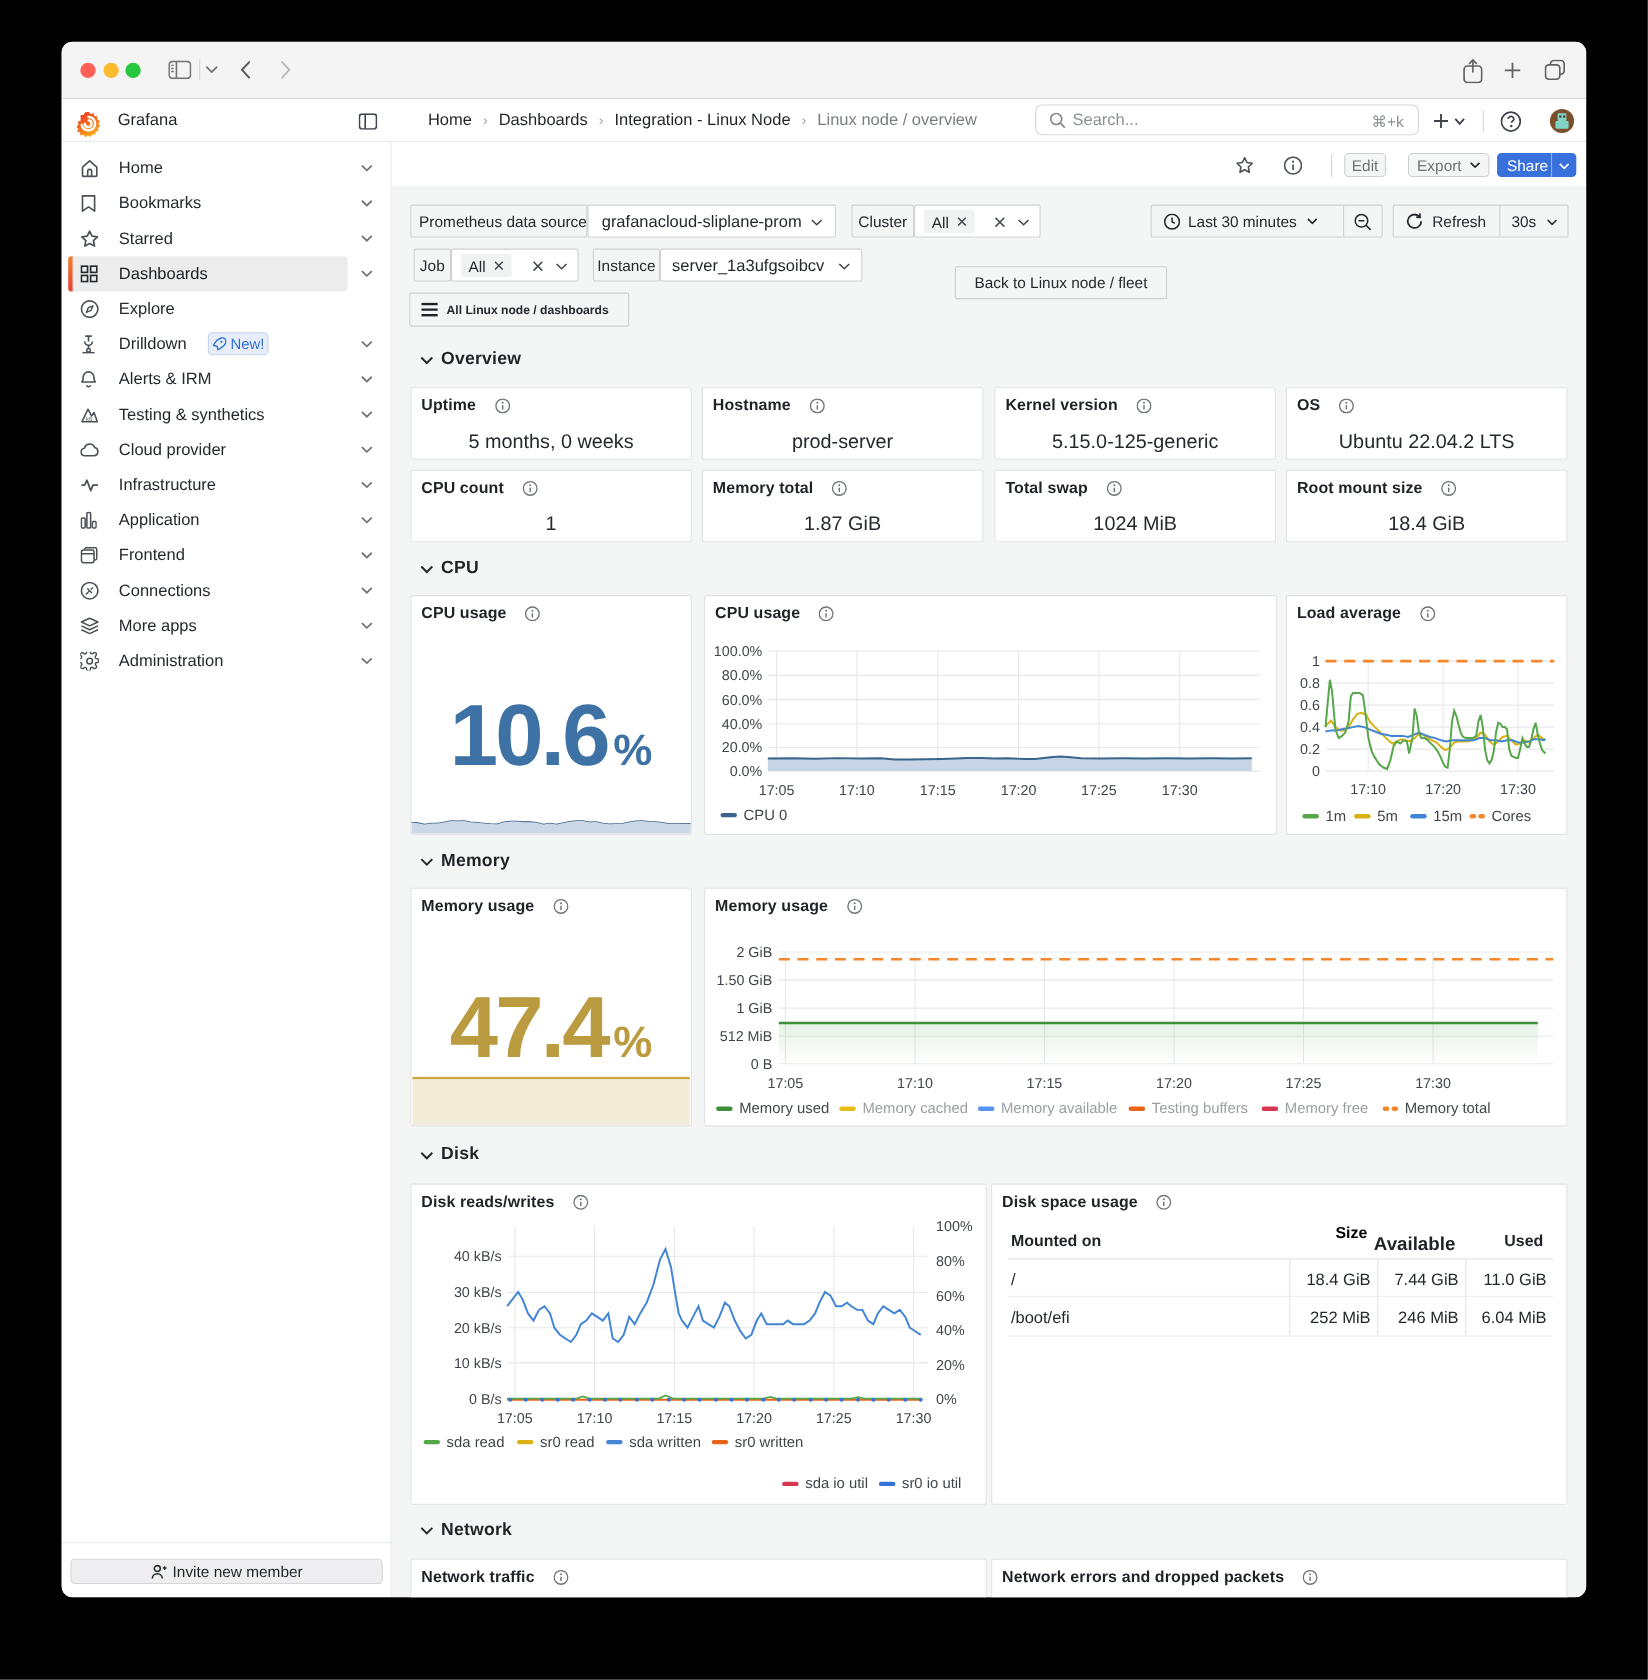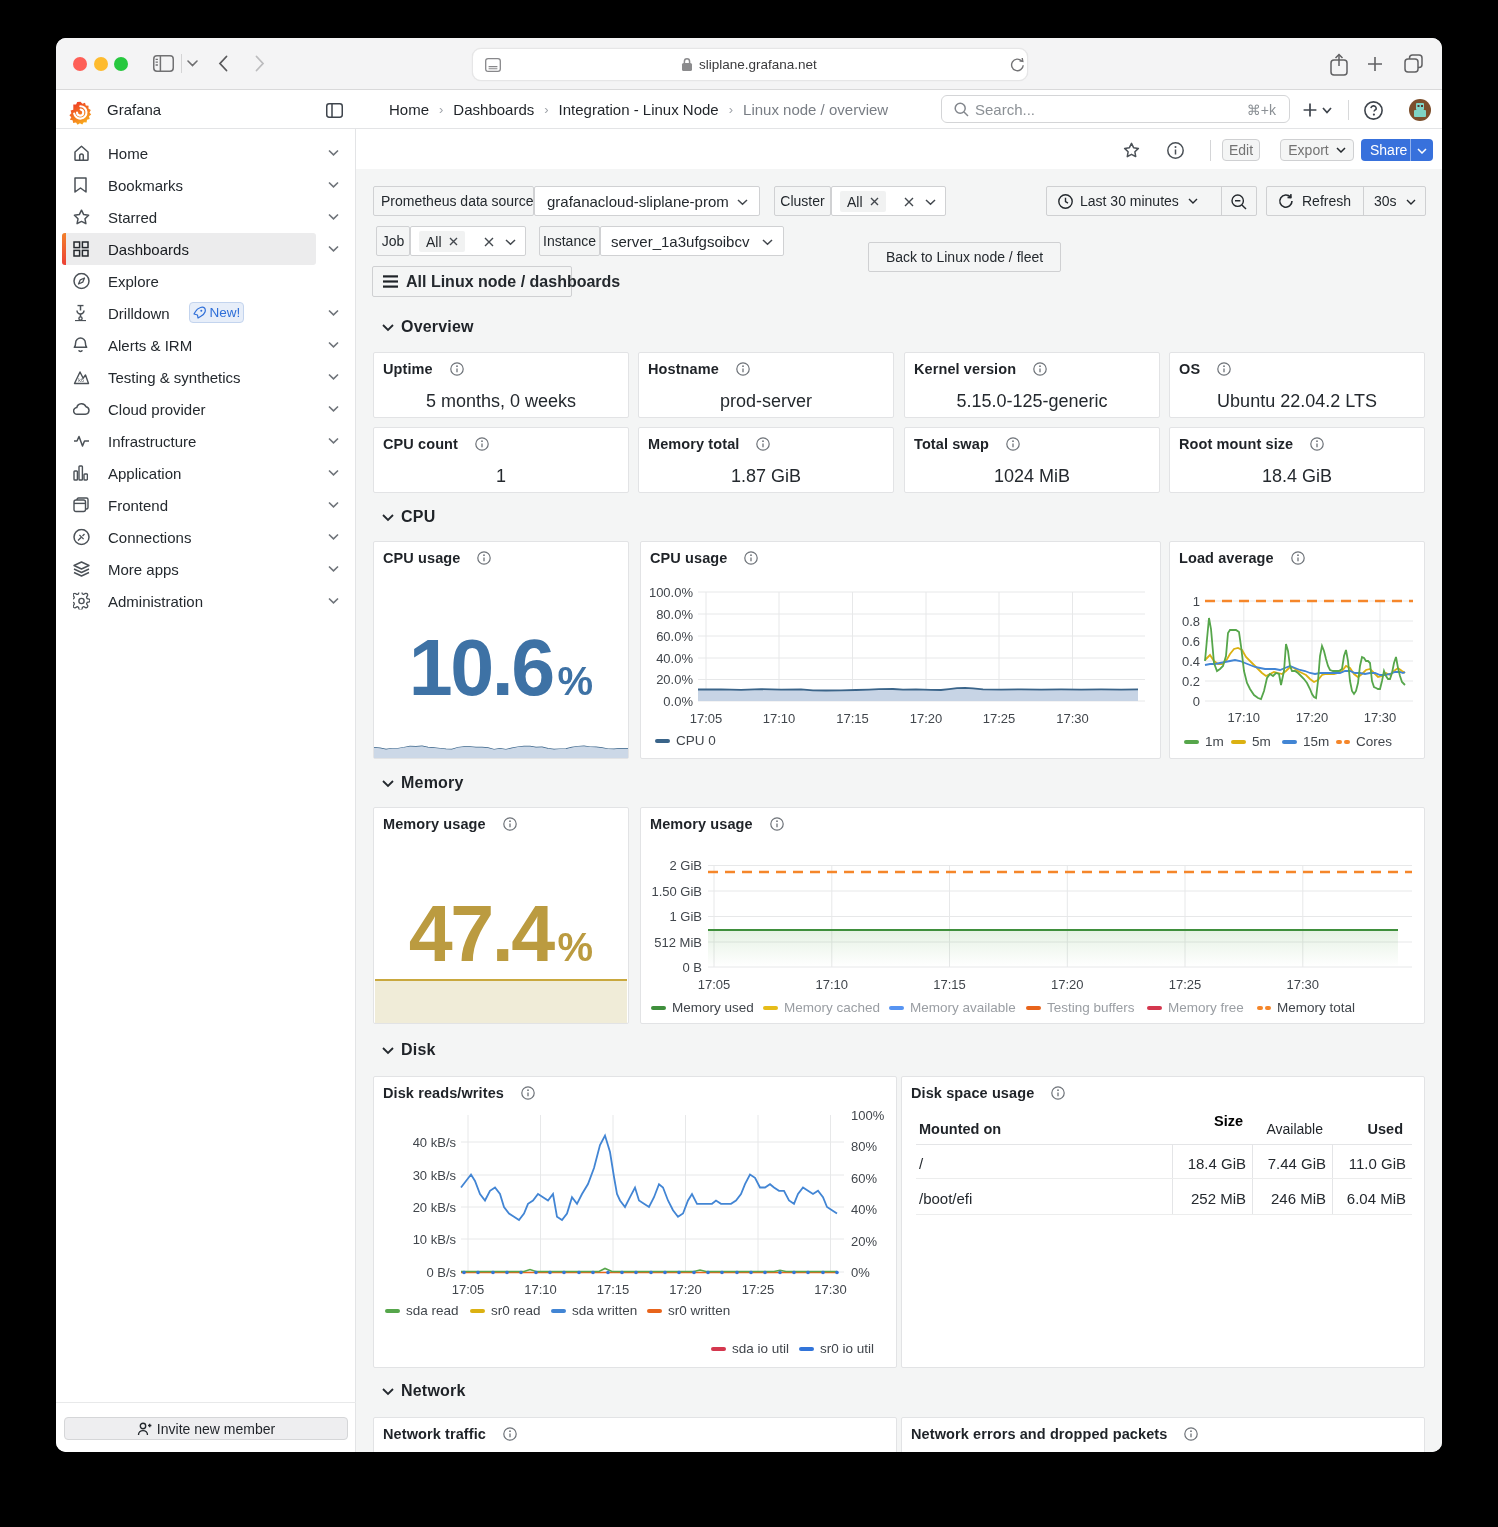--- a/index.html
+++ b/index.html
@@ -54,36 +54,20 @@
   <div class="abs" style="left:125px;top:16px;width:1px;height:19px;background:#d4d4d5"></div>
   <svg class="cicon" style="left:131px;top:22px" width="11" height="7" viewBox="0 0 11 7">
         <path d="M1 1l4.5 4.5L10 1" fill="none" stroke="#6f6f71" stroke-width="1.6" stroke-linecap="round"></path>
       </svg>
   <svg class="cicon" style="left:162px;top:17px" width="10" height="17" viewBox="0 0 10 17">
         <path d="M8.5 1.5L2 8.5l6.5 7" fill="none" stroke="#59595b" stroke-width="1.8" stroke-linecap="round"></path>
       </svg>
   <svg class="cicon" style="left:199px;top:17px" width="10" height="17" viewBox="0 0 10 17">
         <path d="M1.5 1.5L8 8.5l-6.5 7" fill="none" stroke="#bcbcbe" stroke-width="1.8" stroke-linecap="round"></path>
       </svg>
-  <div id="urlbar">
-    <svg class="abs" style="left:12px;top:9px" width="16" height="14" viewBox="0 0 16 14">
-          <rect x="0.7" y="0.7" width="14.6" height="12.6" rx="2.4" fill="none" stroke="#87878a" stroke-width="1.3"></rect>
-          <line x1="3.6" y1="8.6" x2="12.4" y2="8.6" stroke="#87878a" stroke-width="1.1"></line>
-          <line x1="3.6" y1="10.7" x2="12.4" y2="10.7" stroke="#87878a" stroke-width="1.1"></line>
-        </svg>
-    <svg class="abs" style="left:208px;top:8px" width="12" height="15" viewBox="0 0 12 15">
-          <rect x="1" y="6" width="10" height="8" rx="1.6" fill="#8b8b8d"></rect>
-          <path d="M3.4 6V4.4a2.6 2.6 0 015.2 0V6" fill="none" stroke="#8b8b8d" stroke-width="1.5"></path>
-        </svg>
-    <div class="abs" style="left:226px;top:8px;font-size:13.5px;color:#3a3a3c;">sliplane.grafana.net</div>
-    <svg class="abs" style="left:537px;top:8px" width="15" height="16" viewBox="0 0 15 16">
-          <path d="M13.2 8.2a5.8 5.8 0 11-1.6-4.3" fill="none" stroke="#737375" stroke-width="1.4"></path>
-          <path d="M12.2 1l.6 3.4-3.3-.5" fill="none" stroke="#737375" stroke-width="1.4"></path>
-        </svg>
-  </div>
   <svg class="cicon" style="left:1274px;top:15px" width="18" height="23" viewBox="0 0 18 23">
         <rect x="1" y="7" width="16" height="15" rx="3" fill="none" stroke="#616163" stroke-width="1.5"></rect>
         <line x1="9" y1="1.8" x2="9" y2="13" stroke="#616163" stroke-width="1.5"></line>
         <path d="M5.5 5L9 1.5L12.5 5" fill="none" stroke="#616163" stroke-width="1.5"></path>
       </svg>
   <svg class="cicon" style="left:1311px;top:18px" width="16" height="16" viewBox="0 0 16 16">
         <line x1="8" y1="1" x2="8" y2="15" stroke="#616163" stroke-width="1.6"></line>
         <line x1="1" y1="8" x2="15" y2="8" stroke="#616163" stroke-width="1.6"></line>
       </svg>
   <svg class="cicon" style="left:1348px;top:16px" width="19" height="19" viewBox="0 0 19 19">
@@ -420,21 +404,21 @@
         </svg>
   </div>
   <div class="tbtn" style="left:512px;top:57px;width:193px;justify-content:center;font-weight:400;margin-top:16px;">Back to Linux node / fleet</div>
 
   <div class="tbtn" style="left:16px;top:97px;width:200px;height:31px;font-weight:400;">
     <svg style="margin-left:10px;flex:0 0 auto" width="15" height="13" viewBox="0 0 15 13">
           <line x1="0" y1="1.4" x2="15" y2="1.4" stroke="#1f2328" stroke-width="2.2"></line>
           <line x1="0" y1="6.5" x2="15" y2="6.5" stroke="#1f2328" stroke-width="2.2"></line>
           <line x1="0" y1="11.6" x2="15" y2="11.6" stroke="#1f2328" stroke-width="2.2"></line>
         </svg>
-    <span style="margin-left:8px;font-weight:700;font-size:16px;">All Linux node / dashboards</span>
+    <span style="margin-left:8px;font-weight:700;font-size:11px;">All Linux node / dashboards</span>
   </div>
 
   <div class="sechdr" style="left:45px;top:149px;">Overview</div>
   <svg class="abs" style="left:26px;top:155px" width="12" height="8" viewBox="0 0 12 8">
         <path d="M1 1l5 5 5-5" fill="none" stroke="#24292e" stroke-width="1.8"></path>
       </svg>
 
   <div class="panel" style="left:17px;top:183px;width:256px;height:66px;">
     <div class="ptitle" style="display:flex;align-items:center;">Uptime
       <svg style="margin-left:17px" width="14" height="14" viewBox="0 0 14 14">
@@ -797,21 +781,21 @@
   <div class="panel" style="left:545px;top:907px;width:524px;height:292px;">
     <div class="ptitle" style="display:flex;align-items:center;">Disk space usage
       <svg style="margin-left:17px" width="14" height="14" viewBox="0 0 14 14">
             <circle cx="7" cy="7" r="6.2" fill="none" stroke="#6e7379" stroke-width="1.2"></circle>
             <circle cx="7" cy="4.2" r="0.9" fill="#6e7379"></circle>
             <line x1="7" y1="6.4" x2="7" y2="10.3" stroke="#6e7379" stroke-width="1.3"></line>
           </svg>
     </div>
     <div class="abs" style="left:17px;top:44px;font-size:14.5px;font-weight:700;color:#1f2328;">Mounted on</div>
     <div class="abs" style="left:0;top:36px;width:341px;text-align:right;font-size:14.5px;font-weight:700;color:#000000;">Size</div>
-    <div class="abs" style="left:0;top:44px;width:421px;text-align:right;font-size:14px;font-weight:400;color:#1f2328;">Available</div>
+    <div class="abs" style="left:0;top:44px;width:421px;text-align:right;font-size:17px;font-weight:700;color:#1f2328;">Available</div>
     <div class="abs" style="left:0;top:44px;width:501px;text-align:right;font-size:14.5px;font-weight:700;color:#1f2328;">Used</div>
     <div class="abs" style="left:14px;top:67px;width:496px;height:1px;background:#e4e5e7;"></div>
     <div class="abs" style="left:270px;top:67px;width:1px;height:70px;background:#e4e5e7;"></div>
     <div class="abs" style="left:350px;top:67px;width:1px;height:70px;background:#e4e5e7;"></div>
     <div class="abs" style="left:430px;top:67px;width:1px;height:70px;background:#e4e5e7;"></div>
     <div class="abs" style="left:17px;top:78px;font-size:15px;color:#24292e;">/</div>
     <div class="abs" style="left:0;top:78px;width:344px;text-align:right;font-size:15px;color:#24292e;">18.4 GiB</div>
     <div class="abs" style="left:0;top:78px;width:424px;text-align:right;font-size:15px;color:#24292e;">7.44 GiB</div>
     <div class="abs" style="left:0;top:78px;width:504px;text-align:right;font-size:15px;color:#24292e;">11.0 GiB</div>
     <div class="abs" style="left:14px;top:101px;width:496px;height:1px;background:#eceded;"></div>

